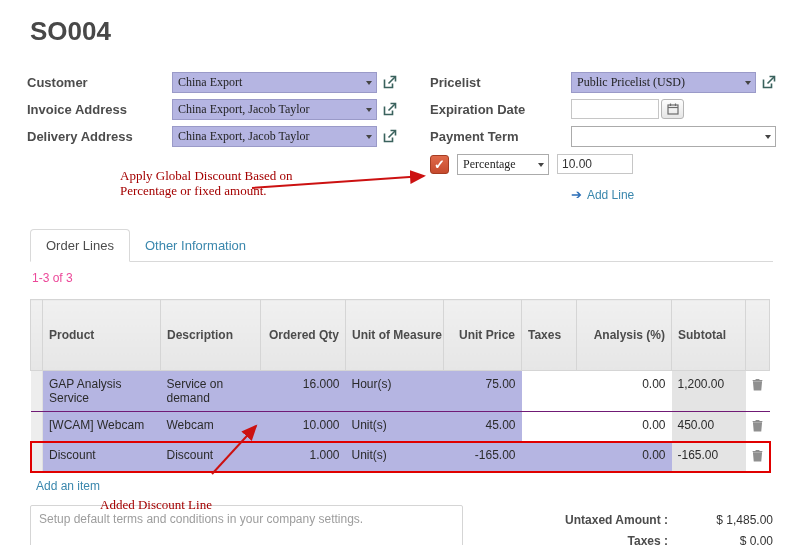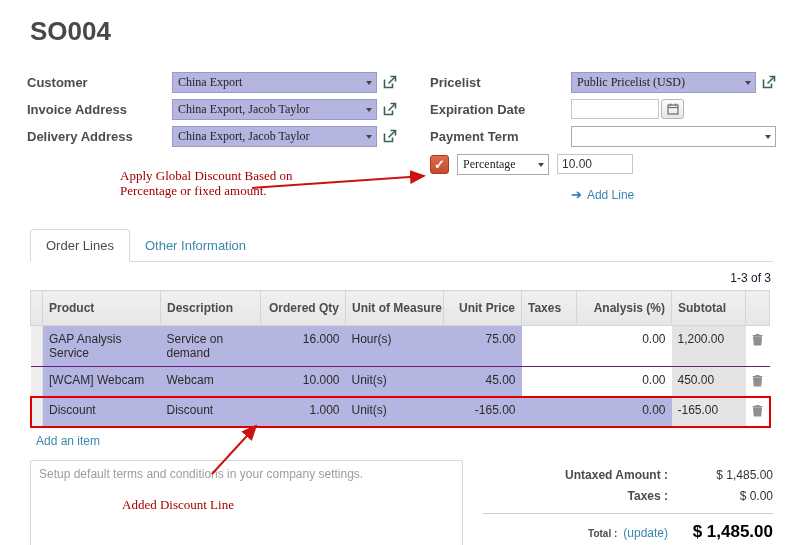--- a/index.html
+++ b/index.html
@@ -56,27 +56,27 @@
 
   
   .tabs { display: flex; align-items: flex-end; margin: 26px 30px 0; border-bottom: 1px solid #d9d9d9; }
   .tab { font-size: 13px; padding: 8px 15px; cursor: pointer; }
   .tab.active {
     background: #fff; border: 1px solid #d9d9d9; border-bottom: 1px solid #fff;
     border-radius: 4px 4px 0 0; color: #4c4c4c; margin-bottom: -1px;
   }
   .tab.inactive { color: #3a87ad; }
 
-  .pager { margin: 9px 32px 5px; text-align: right; font-size: 12px; color: #0f172a; }
+  .pager { margin: 9px 32px 14px; font-size: 12px; color: #ec4899; }
 
   
   table.lines { border-collapse: collapse; margin-left: 30px; width: 739px; font-size: 12px; table-layout: fixed; }
   .lines th {
     background: linear-gradient(#f0f0f0,#e6e6e6); border: 1px solid #d5d5d5;
-    color: #4c4c4c; font-weight: bold; padding: 10px 6px; text-align: left; overflow: hidden; white-space: nowrap;
+    color: #4c4c4c; font-weight: bold; padding: 28px 6px; text-align: left; overflow: hidden; white-space: nowrap;
   }
   .lines th.num { text-align: right; }
   .lines td { padding: 6px 6px; vertical-align: top; border-bottom: 1px solid #701a75; color: #2b2b2b; overflow: hidden; }
   .lines td.num { text-align: right; }
   .lines td.lav { background: #b5b5e2; }
   .lines td.sub { background: #e4e4e4; text-align: left; }
   .lines td.handle { background: #ededed; border-right: 1px solid #e0e0e0; padding: 0; }
   .lines td.trash { text-align: center; padding-top: 7px; cursor: pointer; }
   tr.highlight { outline: 2px solid #e00000; outline-offset: -1px; }
 
@@ -315,21 +315,21 @@
         <span class="update-link">(update)</span>
         <span class="tval">$ 1,485.00</span>
       </div>
     </div>
   </div>
 
   <div class="anno" style="left:84px; top:168px;margin-left:36px;">
     <div>Apply Global Discount Based on</div>
     <div>Percentage or fixed amount.</div>
   </div>
-  <div class="anno" style="left:122px; top:497px;text-align:right;">Added Discount Line</div>
+  <div class="anno" style="left:100px; top:497px;text-align:right;">Added Discount Line</div>
 
   <svg class="overlay" width="803" height="545" viewBox="0 0 803 545">
     <defs>
       <marker id="arrw" markerWidth="9" markerHeight="8" refX="7" refY="3.5" orient="auto">
         <path d="M0,0 L8,3.5 L0,7 z" fill="#cc1111"></path>
       </marker>
     </defs>
     <line x1="252" y1="188" x2="424" y2="176" stroke="#cc1111" stroke-width="2" marker-end="url(#arrw)"></line>
     <line x1="212" y1="474" x2="256" y2="426" stroke="#cc1111" stroke-width="2" marker-end="url(#arrw)"></line>
   </svg>

